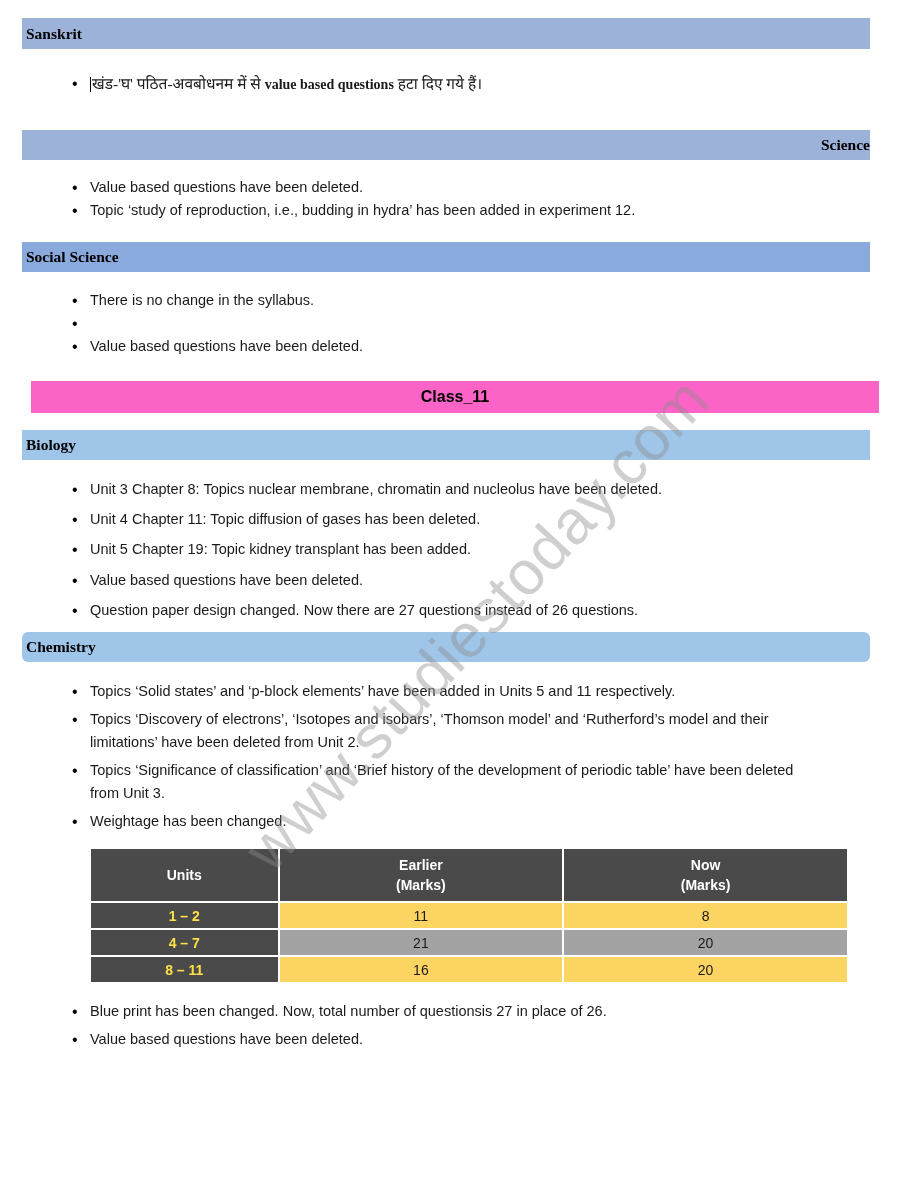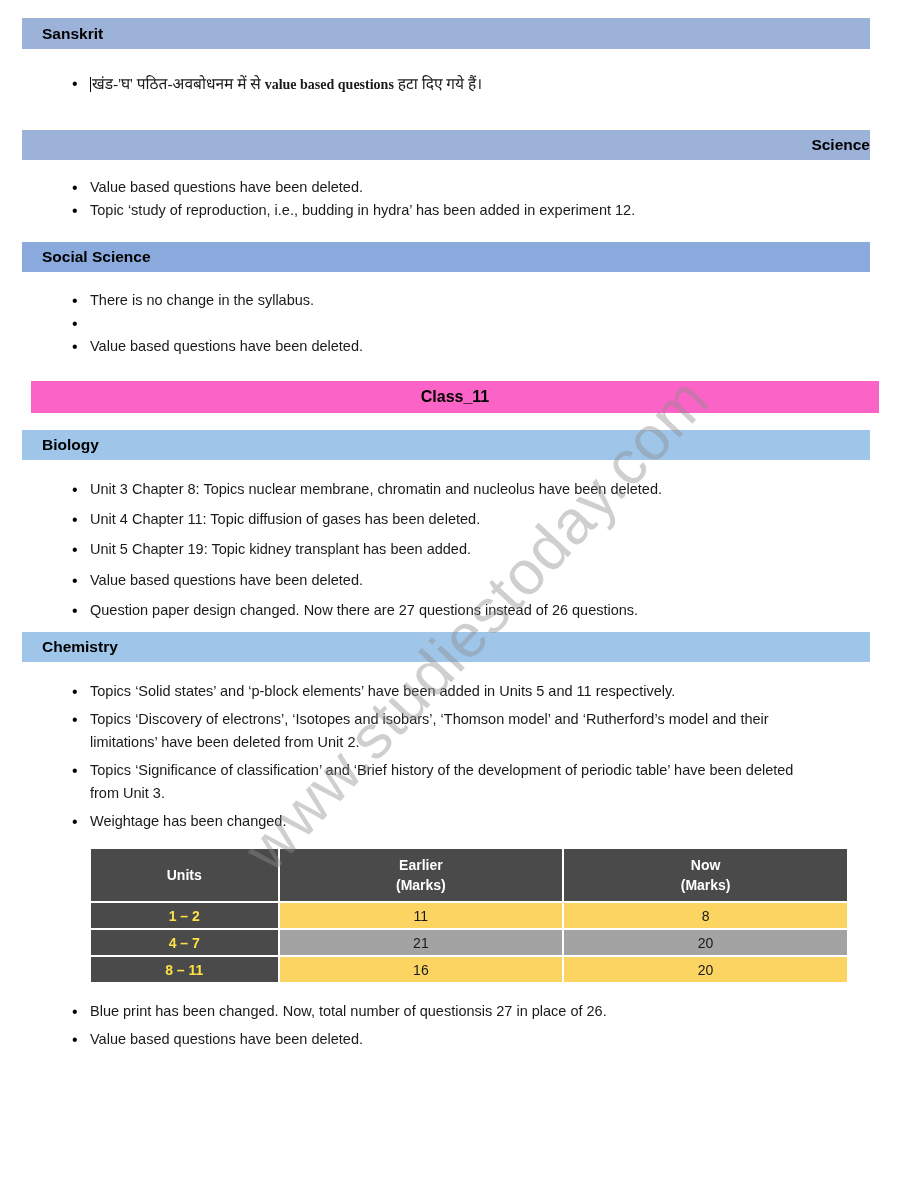--- a/index.html
+++ b/index.html
@@ -49,21 +49,21 @@
     left: 22px;
     width: 848px;
     box-sizing: border-box;
     display: flex;
     align-items: center;
     font-weight: bold;
     font-size: 15.5px;
     color: #000000;
     z-index: 3;
   }
-  .bar.left-pad { padding-left: 20px; }
+  .bar.left-pad { padding-left: 4px; font-family: Liberation Serif, serif; }
   .bar.centered { justify-content: center; font-size: 16px; }
 
   
   .bullets {
     position: absolute;
     left: 0;
     width: 901px;
     z-index: 4;
   }
   .bullet-row {
@@ -215,21 +215,21 @@
     <div class="bullet-row" style="margin-bottom:7px;">
       <span class="bullet-dot">•</span>
       <span class="bullet-text">Value based questions have been deleted.</span>
     </div>
     <div class="bullet-row">
       <span class="bullet-dot">•</span>
       <span class="bullet-text">Question paper design changed. Now there are 27 questions instead of 26 questions.</span>
     </div>
   </div>
 
-  <div class="bar left-pad" style="top:632px; height:30px; background:#9fc5e8;">
+  <div class="bar left-pad" style="top:632px; height:30px; background:#9fc5e8;border-radius:6px;">
     <span>Chemistry</span>
   </div>
 
   <div class="bullets" style="top:680px;">
     <div class="bullet-row" style="margin-bottom:5px;">
       <span class="bullet-dot">•</span>
       <span class="bullet-text">Topics ‘Solid states’ and ‘p-block elements’ have been added in Units 5 and 11 respectively.</span>
     </div>
     <div class="bullet-row" style="margin-bottom:5px;">
       <span class="bullet-dot">•</span>

